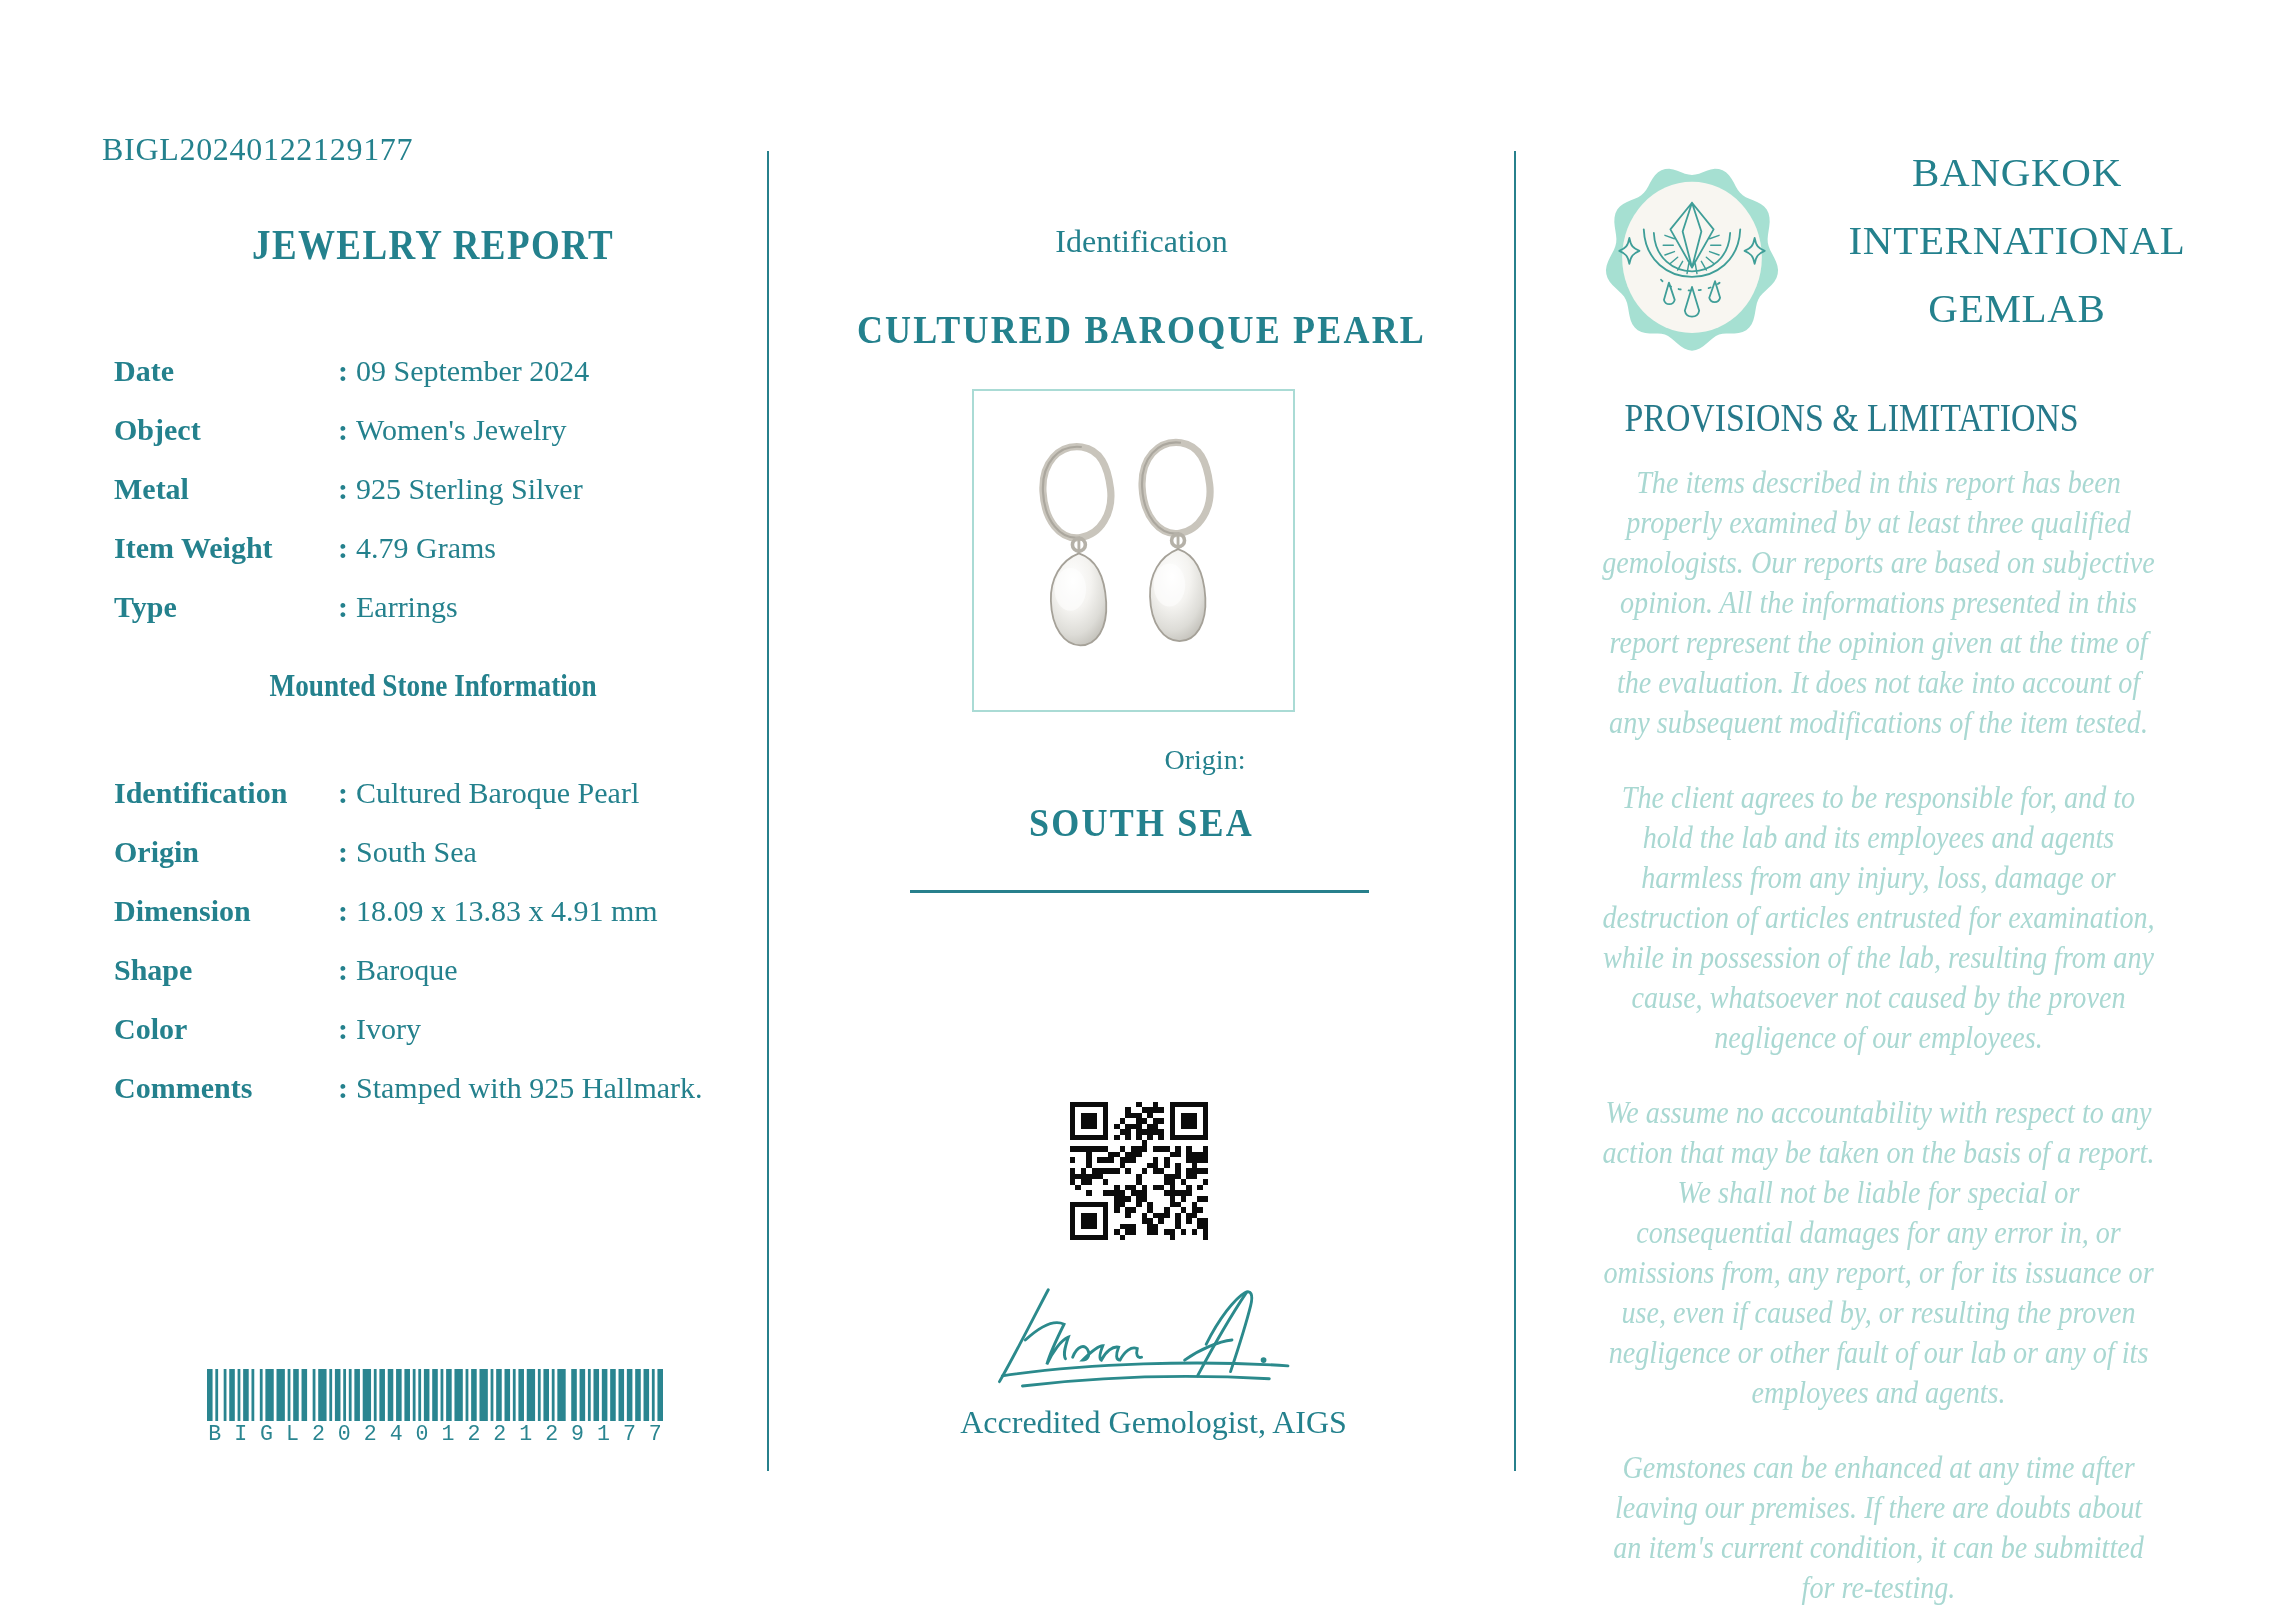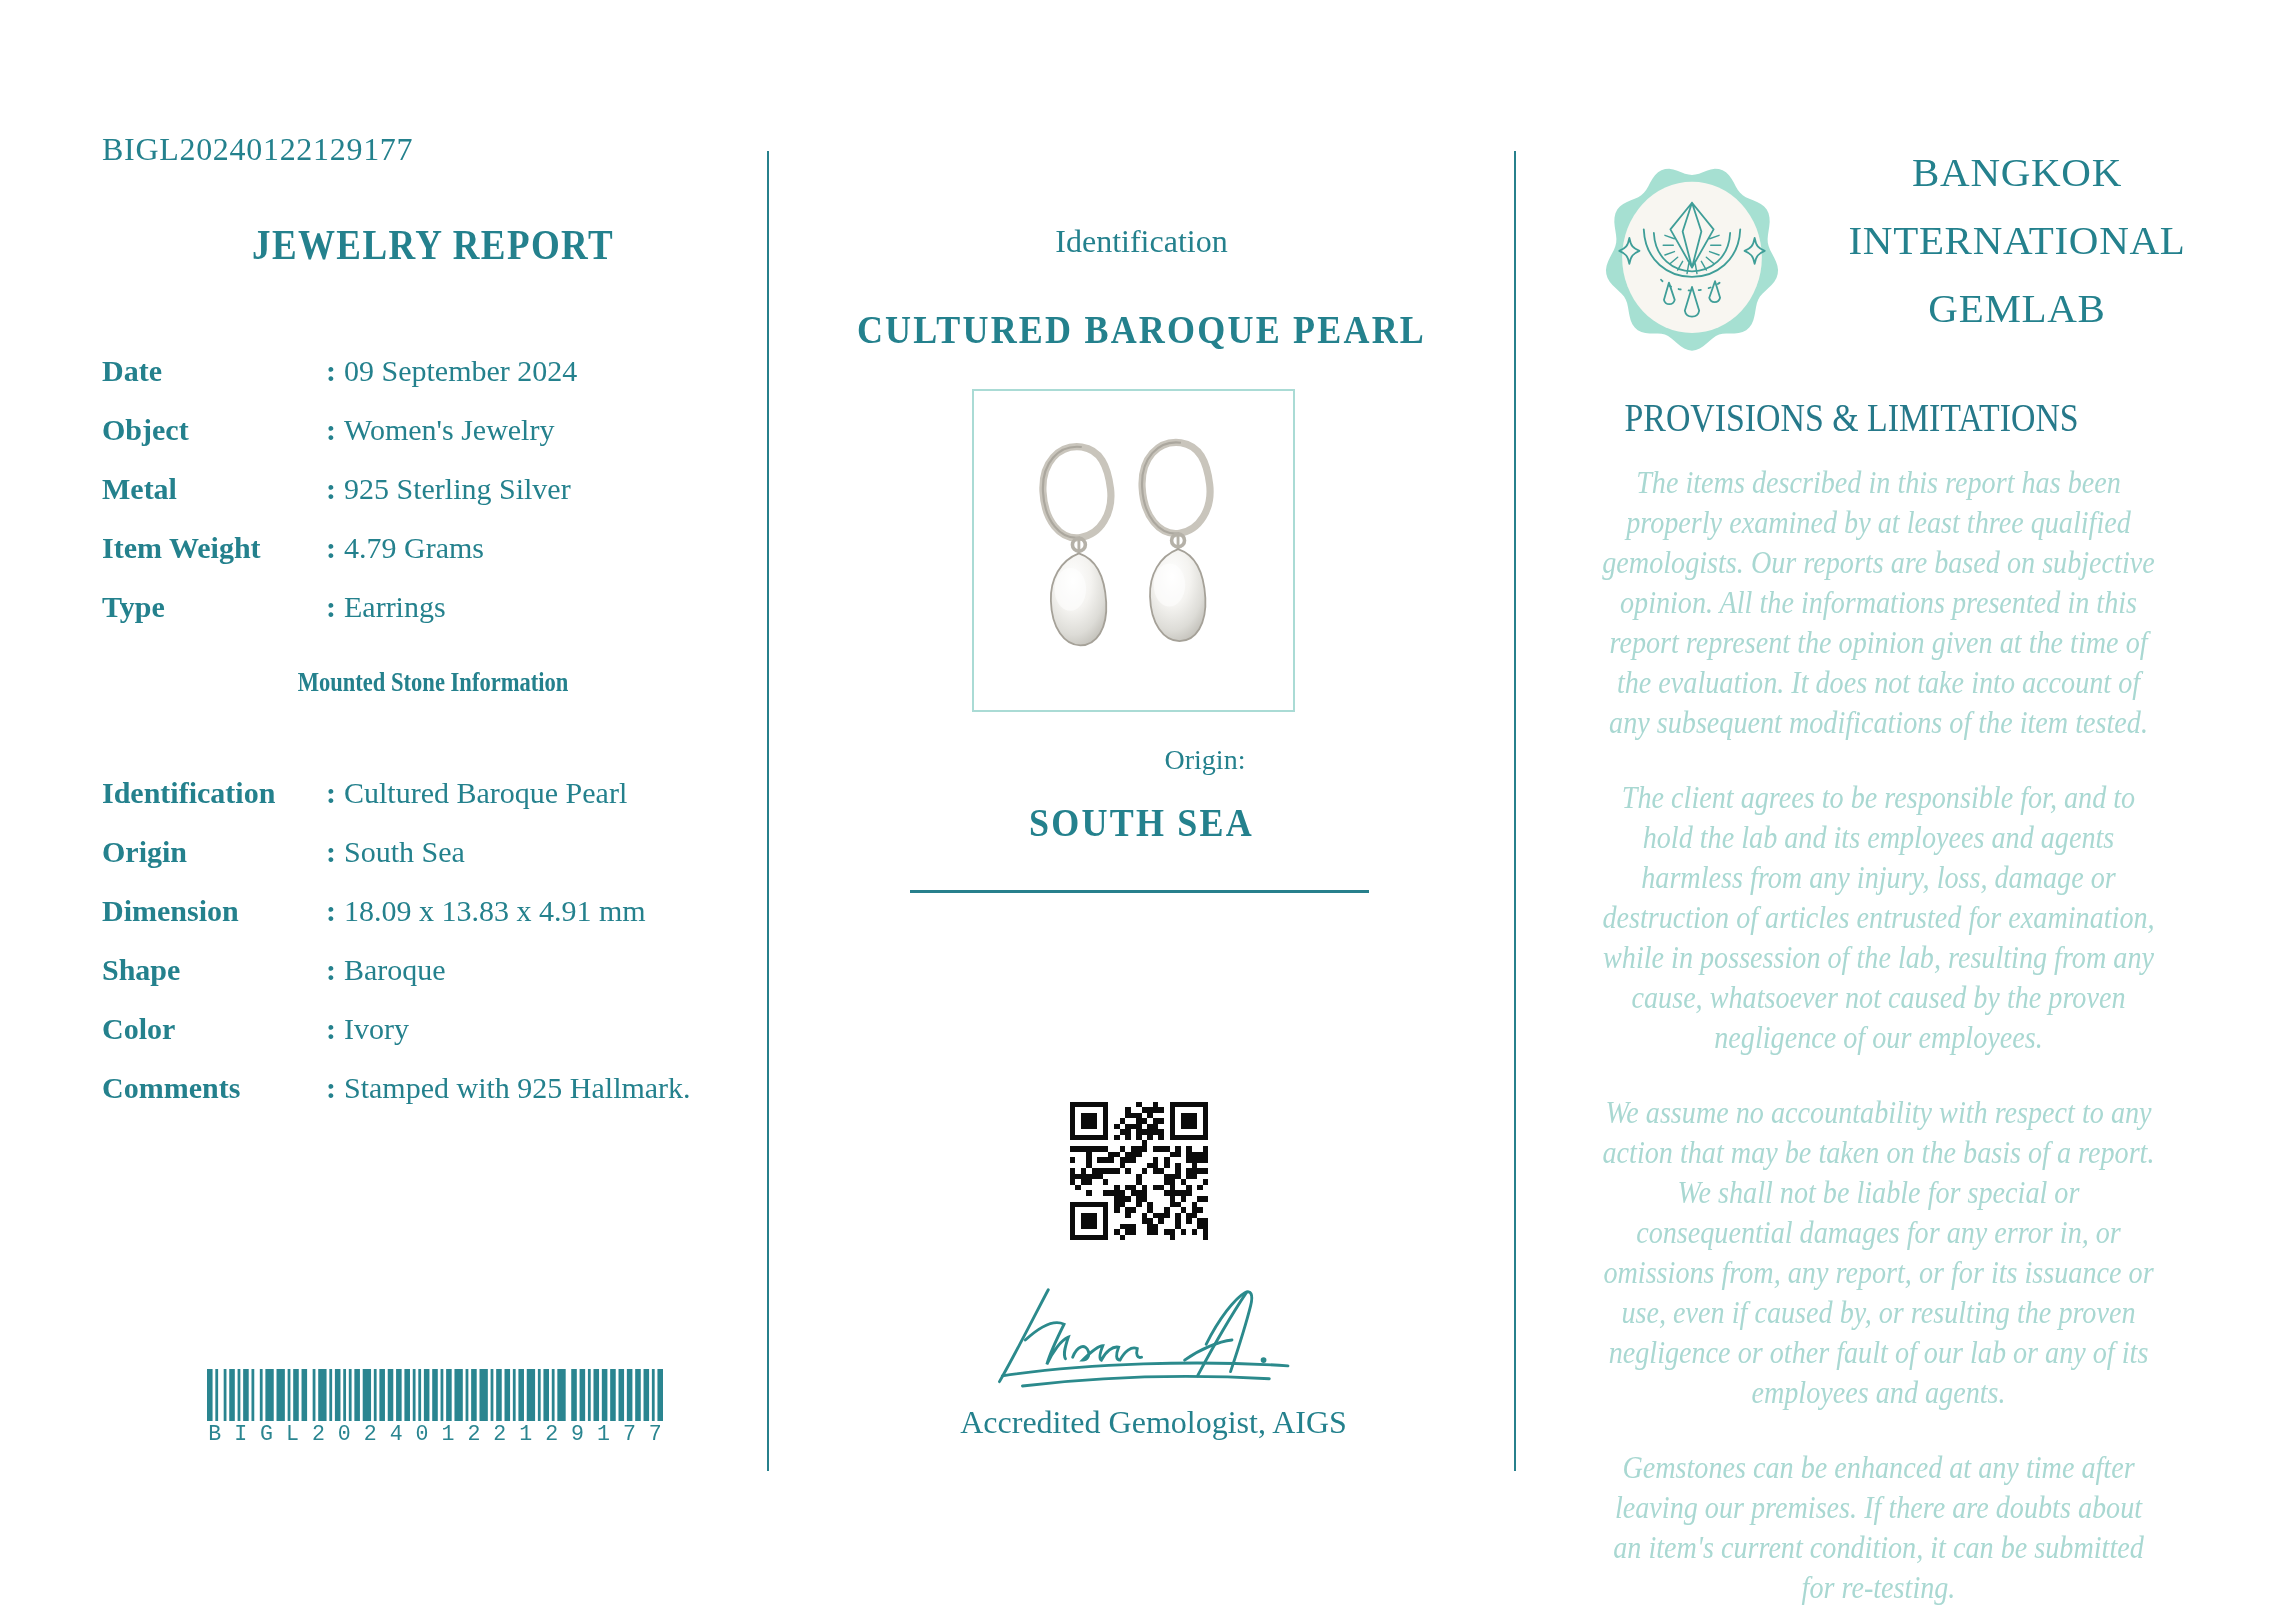--- a/index.html
+++ b/index.html
@@ -17,25 +17,25 @@
 
   .report-number{left:102px;top:131px;font-size:32px;letter-spacing:0.7px;}
 
   .divider{width:2.2px;top:151px;height:1320px;background:var(--divider);}
   .d1{left:767px;} .d2{left:1514px;}
 
   
   .lp-title{left:102px;top:223px;width:662px;font-size:37px;font-weight:bold;letter-spacing:1.4px;}
   .rows{left:102px;width:663px;}
   .rows1{top:341px;} .rows2{top:763px;}
-  .row{display:grid;grid-template-columns:216px 26px auto;align-items:center;height:59px;}
+  .row{display:grid;grid-template-columns:216px 26px auto;align-items:center;height:59px;margin-left:12px;}
   .lbl{font-weight:bold;font-size:30px;}
   .coln{font-weight:bold;font-size:30px;text-align:center;}
   .val{font-size:30px;white-space:nowrap;}
-  .lp-sub{left:102px;top:669px;width:662px;font-size:24px;font-weight:bold;}
+  .lp-sub{left:102px;top:669px;width:662px;font-size:29px;font-weight:bold;}
 
   .barcode-wrap{left:207px;top:1369px;width:456px;}
   .barcode-svg{width:456px;height:52px;display:block;fill:var(--barcode);}
   .barcode-label{font-family:Liberation Mono, monospace;font-size:21.6px;color:var(--barcode);
                  width:456px;text-align:center;white-space:nowrap;margin-top:1.4px;}
 
   
   .cp-ident{left:769px;top:223px;width:745px;font-size:32px;}
   .cp-name{left:769px;top:308px;width:745px;font-size:36px;font-weight:bold;letter-spacing:2.2px;}
   .photo-box{left:972px;top:389px;width:319px;height:319px;border:2.9px solid var(--boxborder);background:#fff;}

